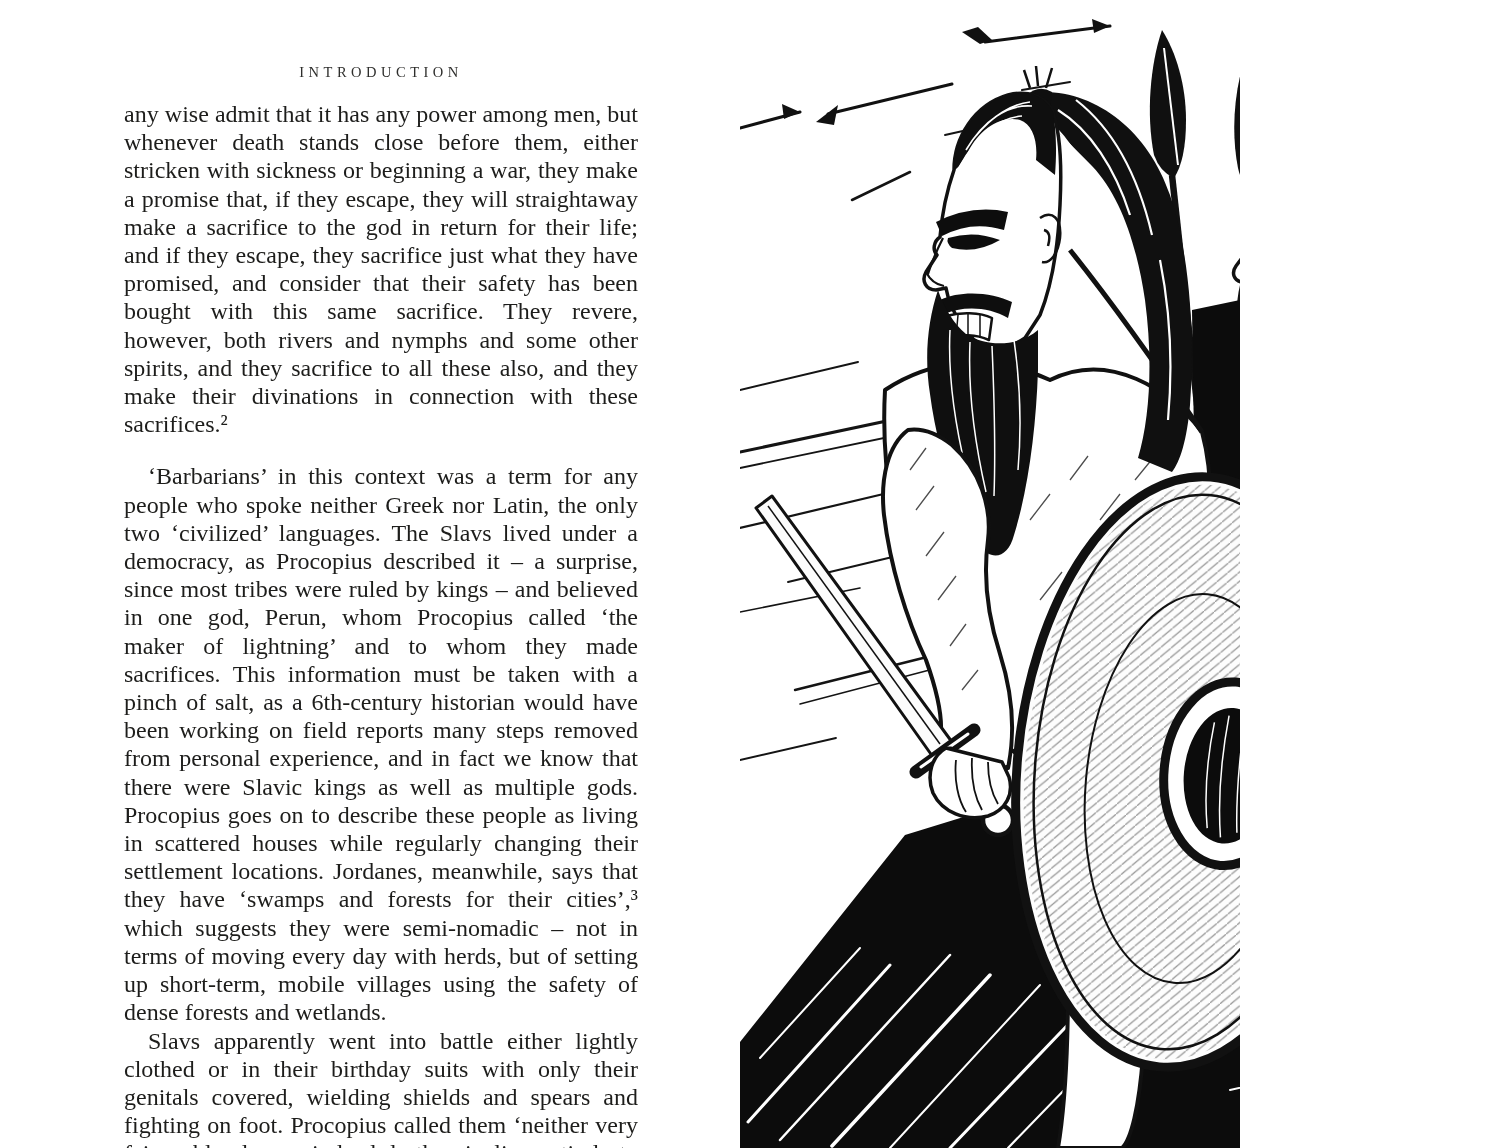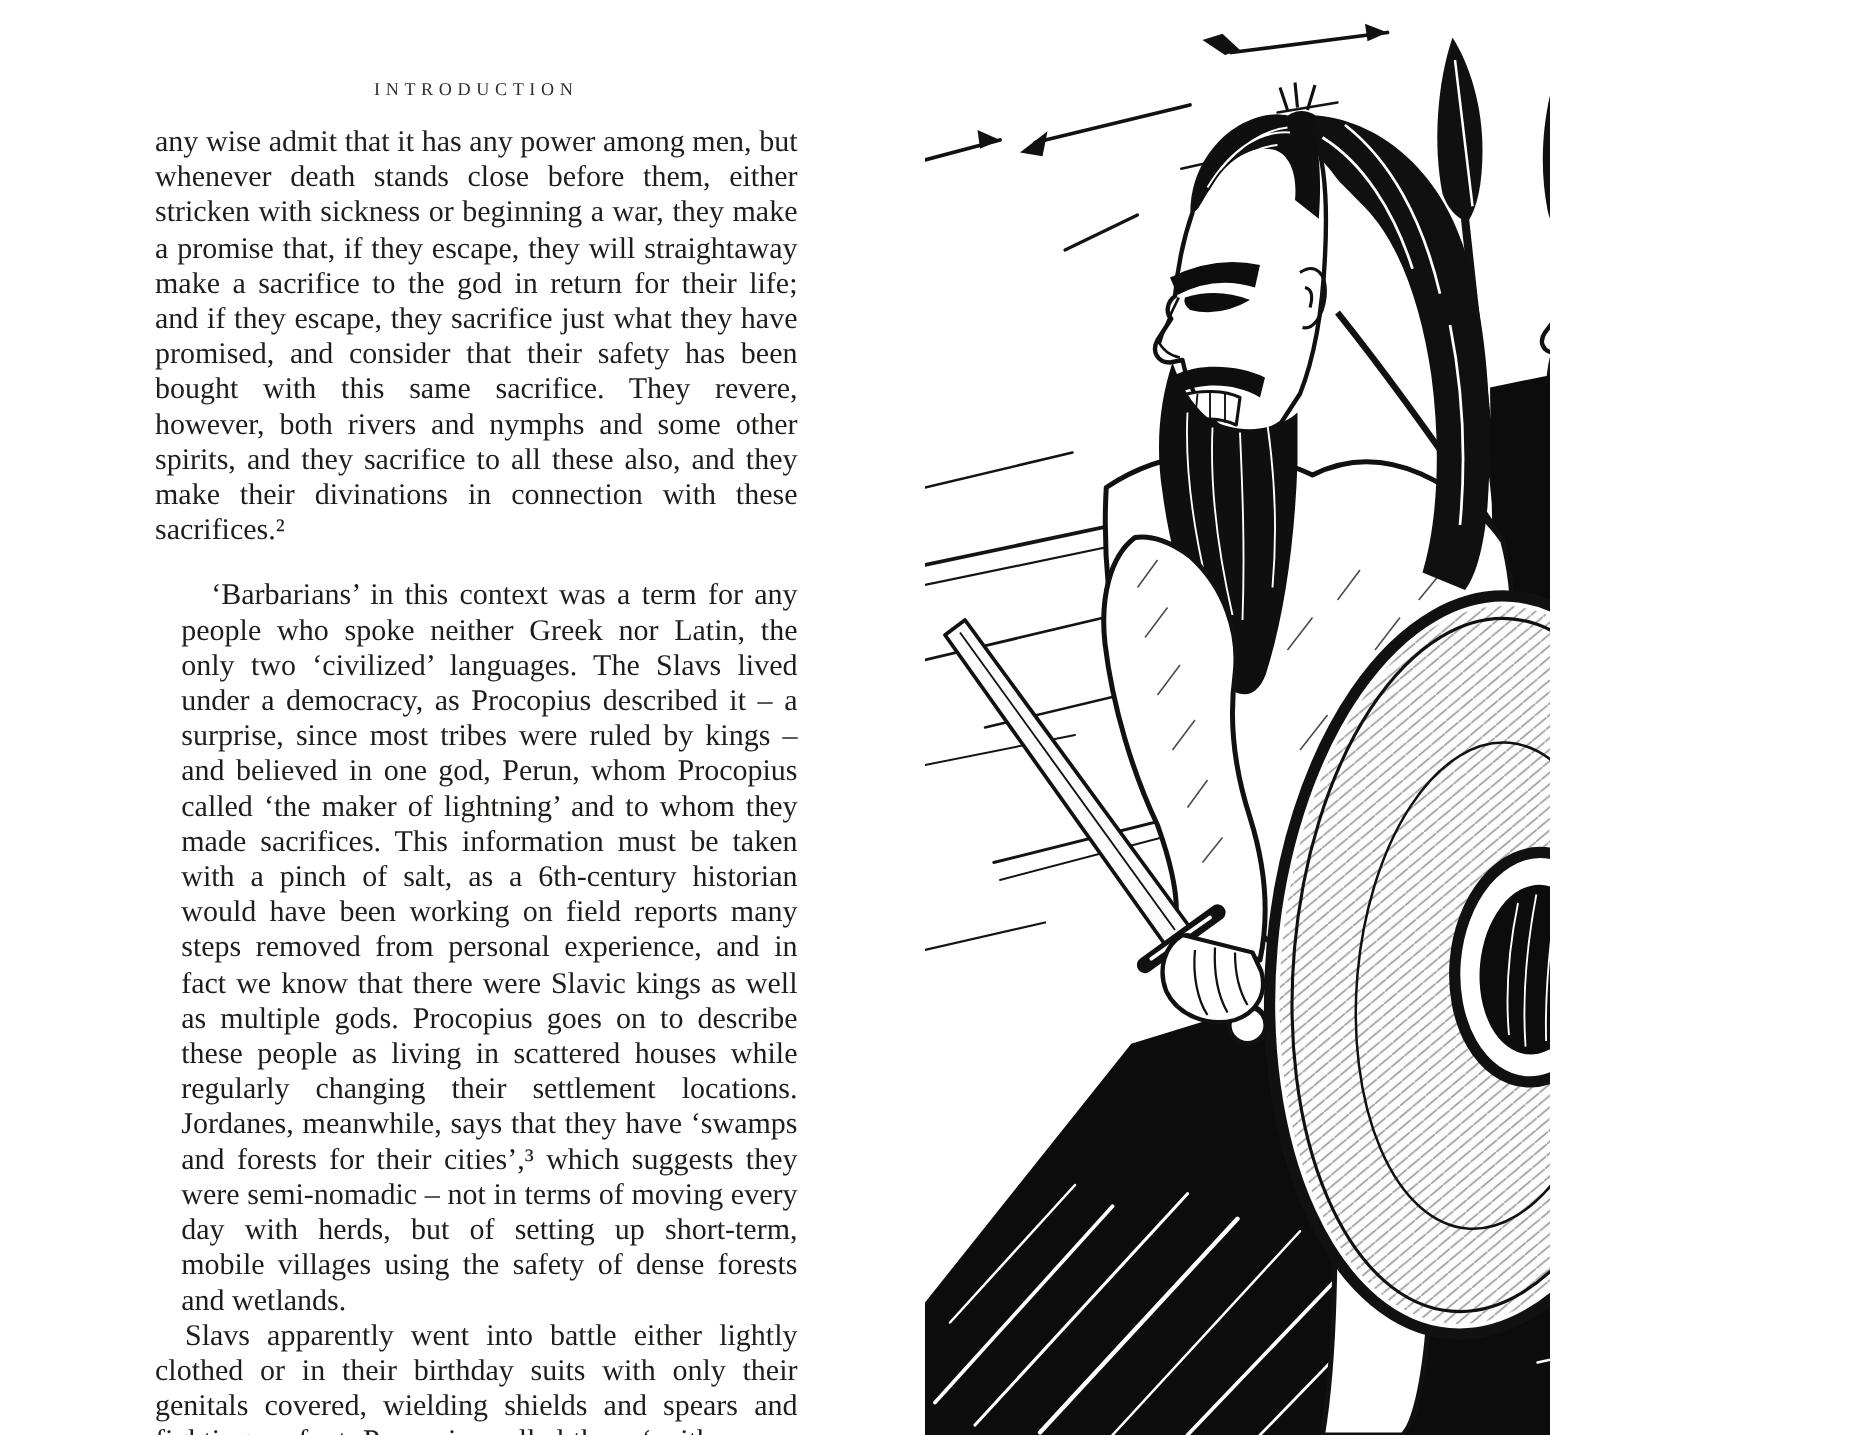--- a/index.html
+++ b/index.html
@@ -4,21 +4,21 @@
 <style>
   html,body{margin:0;padding:0;background:#ffffff;}
   .spread{position:relative;width:1240px;height:1148px;background:#ffffff;overflow:hidden;
           font-family:"Liberation Serif","DejaVu Serif",serif;color:#1d1d1b;}
   .left-page{position:absolute;left:124px;top:0;width:514px;height:1148px;}
   .running-head{position:absolute;top:64px;left:0;width:100%;text-align:center;
                 font-size:14.5px;letter-spacing:4.5px;color:#2e2e2c;}
   .text-block{position:absolute;top:100px;left:0;width:100%;
               font-size:24px;line-height:28.2px;text-align:justify;}
   .text-block p{margin:0;padding:0;}
-  .text-block p.gap{margin-top:24px;margin-left:21px;}
+  .text-block p.gap{margin-top:24px;}
   .text-block p.indent{text-indent:24px;}
   .folio{position:absolute;top:1044px;left:0;width:100%;text-align:center;
          font-size:15px;letter-spacing:1px;color:#2e2e2c;font-variant-numeric:oldstyle-nums;}
   figure.illo{position:absolute;left:740px;top:0;width:760px;height:1148px;margin:0;}
   figure.illo svg{display:block;}
 </style>
 </head>
 <body>
 
 <div class="spread">

